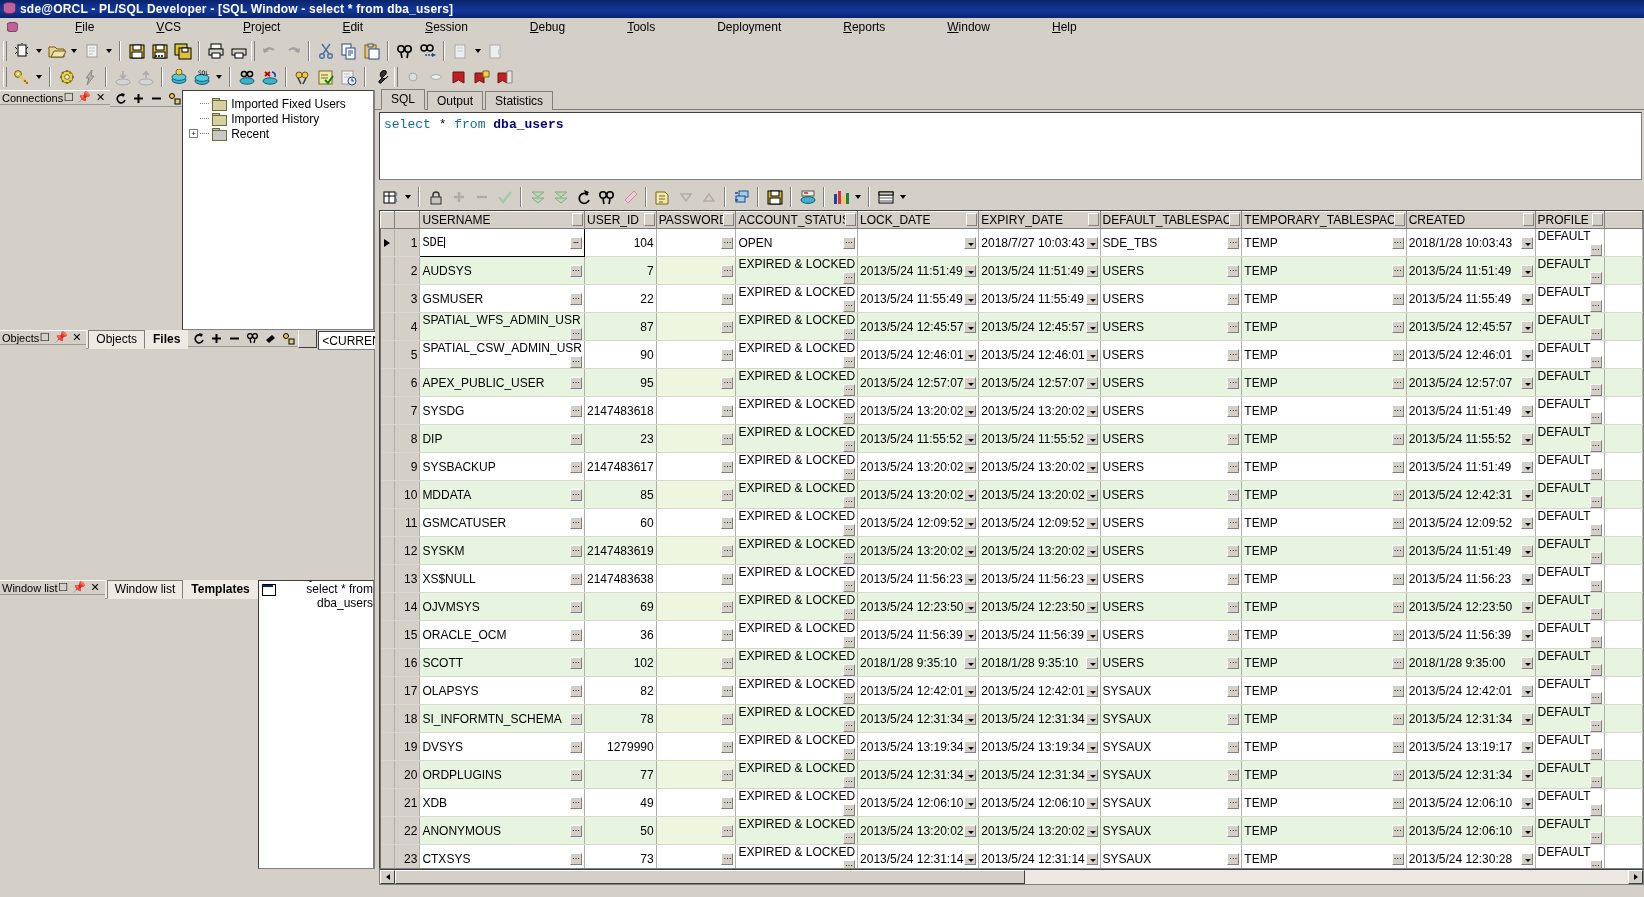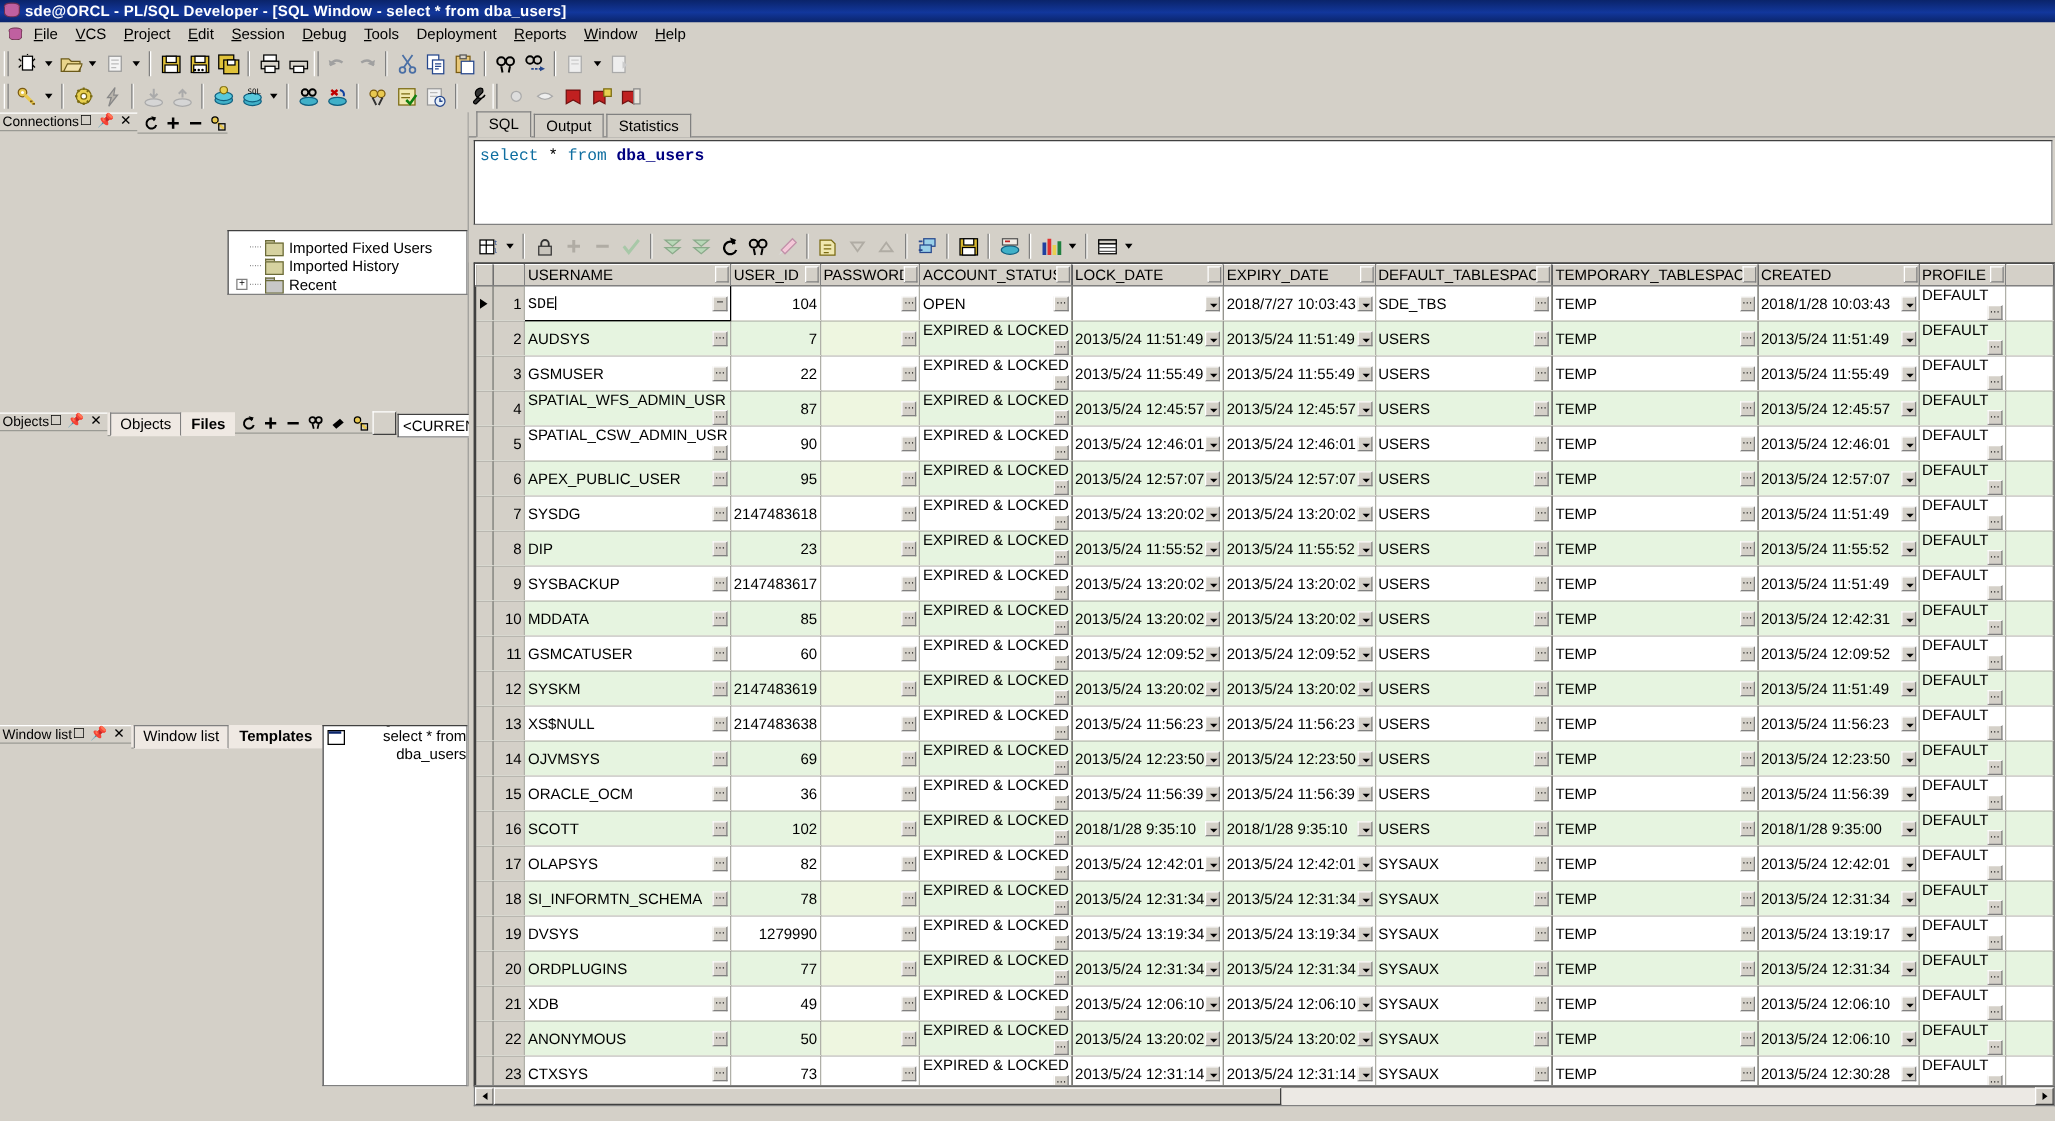--- a/index.html
+++ b/index.html
@@ -52,20 +52,21 @@
     padding-left: 2px;
     border-bottom: 1px solid #d4d0c8;
   }
   #menubar .menu-icon { width:18px; height:16px; display:flex; align-items:center; justify-content:center; }
   #menubar .mi {
     padding: 2px 7px 3px 7px;
     font-size: 12px;
     color: #000;
     cursor: default;
     white-space: nowrap;
+    margin-left: 48px;
   }
   .uline { text-decoration: underline; }
 
   
   .toolbar {
     height: 26px;
     background: #d4d0c8;
     display: flex;
     align-items: center;
     padding-left: 2px;
@@ -304,21 +305,21 @@
     padding-left: 4px;
     margin-top: 4px;
   }
 
   
   #gridwrap {
     flex:1;
     margin: 0 0 0 4px;
     border:1px solid #808080;
     border-top-color:#404040; border-left-color:#404040;
-    background:#404040;
+    background:#737373;
     overflow:hidden;
     position:relative;
   }
   table.grid { border-collapse: collapse; table-layout: fixed; font-size:12px; }
   table.grid th, table.grid td {
     border-right:1px solid #b0b0a8;
     border-bottom:1px solid #d8d8d0;
     padding:0 2px;
     height:16px;
     overflow:hidden;
@@ -715,21 +716,21 @@
             </svg>
           </span>
         <span class="ptb">
             <svg width="13" height="13" viewBox="0 0 13 13">
               <circle cx="4" cy="4" r="2.5" fill="#e8c850" stroke="#000"></circle>
               <path d="M6 6 l5 5" stroke="#e8c850" stroke-width="2"></path>
               <rect x="7" y="7" width="5" height="5" fill="none" stroke="#000"></rect>
             </svg>
           </span>
       </div>
-      <div style="display:flex; flex:1;align-items:center;">
+      <div style="display:flex; flex:1;">
         <div class="tree">
           <div style="height:5px"></div>
           <div class="tnode">
             <span class="plus empty"></span>
             <span class="dotline"></span>
             <span class="folder"></span>
             <span>Imported Fixed Users</span>
           </div>
           <div class="tnode">
             <span class="plus empty"></span>

